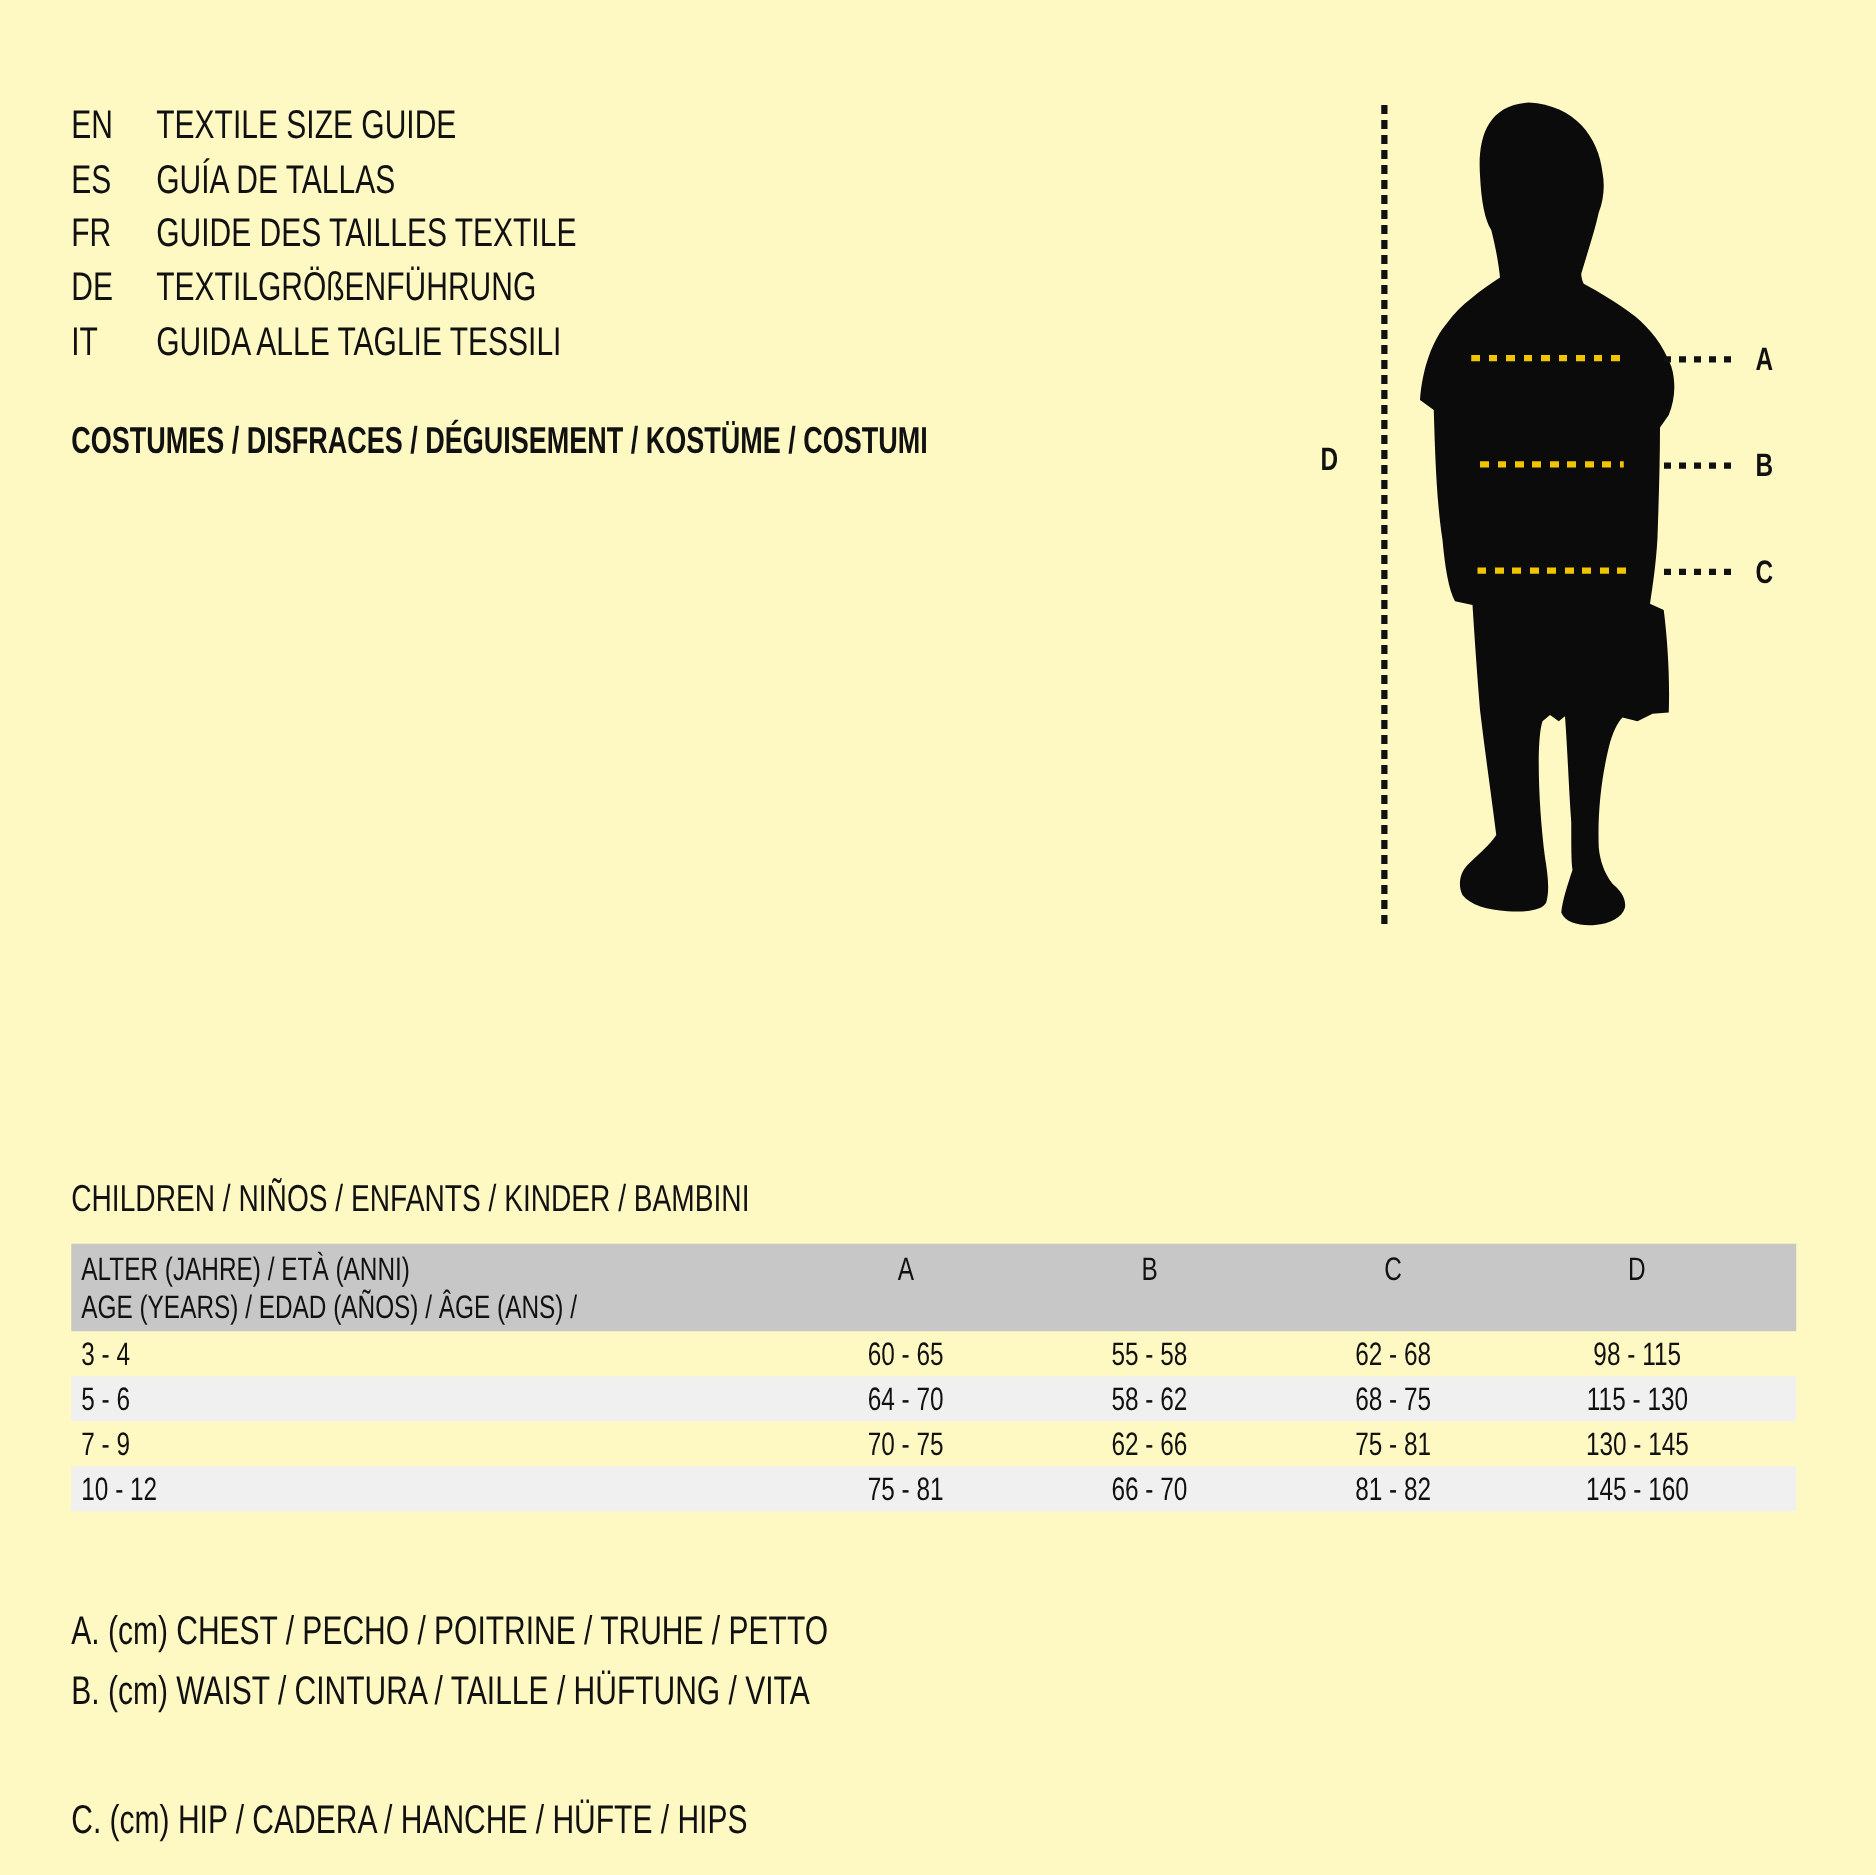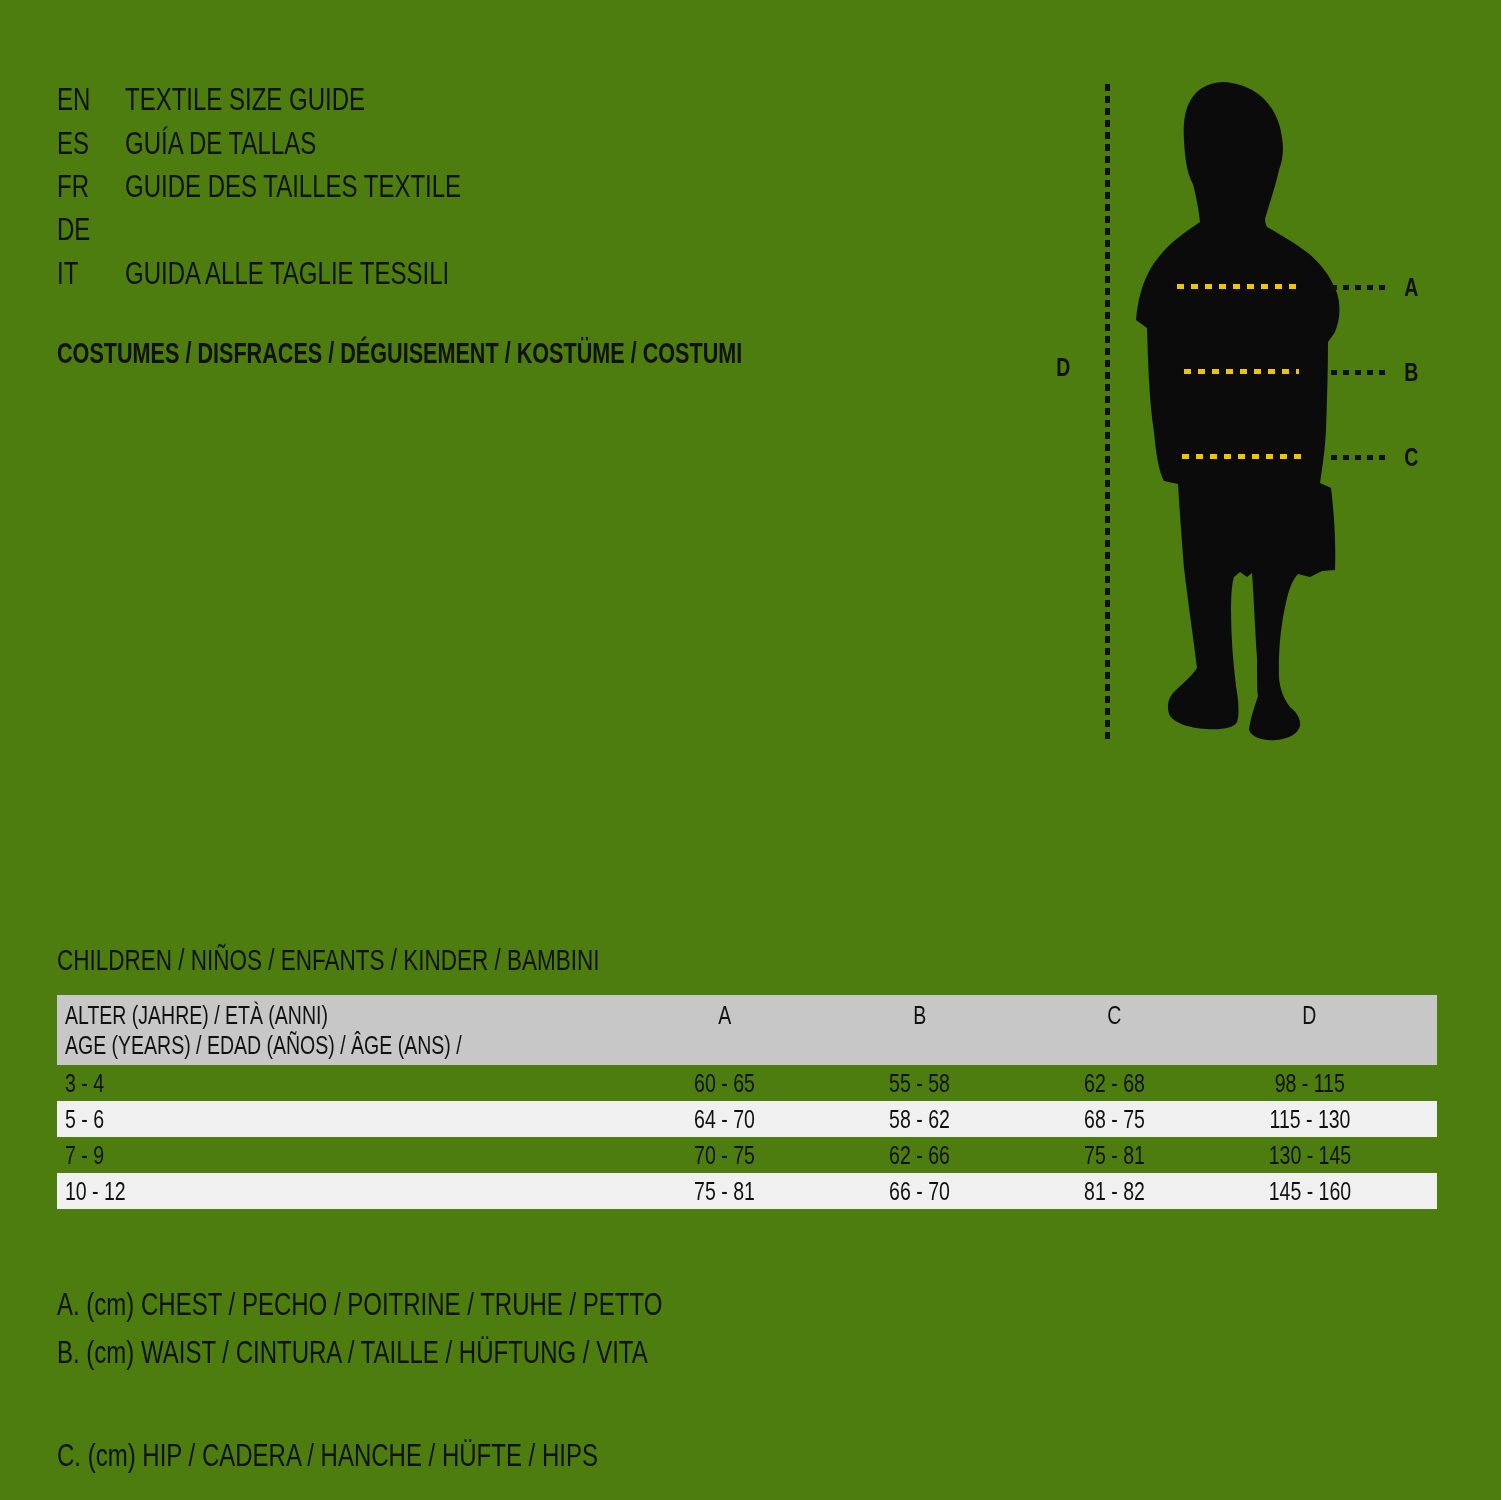--- a/index.html
+++ b/index.html
@@ -1,18 +1,18 @@
 <!DOCTYPE html>
 <html><head>
 <meta charset="utf-8">
 <style>
   html,body { margin:0; padding:0; background:#ffffff; }
   #canvas {
     position:relative; width:1501px; height:1500px;
-    background:#4d7c0f; overflow:hidden;
+    background:#fef9c3; overflow:hidden;
     font-family:"Liberation Sans", sans-serif;
     color:#111111;
   }
   .abs { position:absolute; }
   
   .cx { display:inline-block; transform:scaleX(0.75); transform-origin:0 50%; white-space:nowrap; }
   .cx-c { display:inline-block; transform:scaleX(0.75); transform-origin:50% 50%; white-space:nowrap; }
   .cx-tight { display:inline-block; transform:scaleX(0.72); transform-origin:0 50%; white-space:nowrap; }
 
   
@@ -59,20 +59,21 @@
   <div class="lang-row" style="top:125px">
     <span class="lang-code"><span class="cx">ES</span></span>
     <span class="lang-label"><span class="cx">GUÍA DE TALLAS</span></span>
   </div>
   <div class="lang-row" style="top:168px">
     <span class="lang-code"><span class="cx">FR</span></span>
     <span class="lang-label"><span class="cx">GUIDE DES TAILLES TEXTILE</span></span>
   </div>
   <div class="lang-row" style="top:211px">
     <span class="lang-code"><span class="cx">DE</span></span>
+    <span class="lang-label"><span class="cx">TEXTILGRÖßENFÜHRUNG</span></span>
   </div>
   <div class="lang-row" style="top:255px">
     <span class="lang-code"><span class="cx">IT</span></span>
     <span class="lang-label"><span class="cx">GUIDA ALLE TAGLIE TESSILI</span></span>
   </div>
 
   <div class="abs costumes">
     <span class="cx-tight">COSTUMES / DISFRACES / DÉGUISEMENT / KOSTÜME / COSTUMI</span>
   </div>
 

